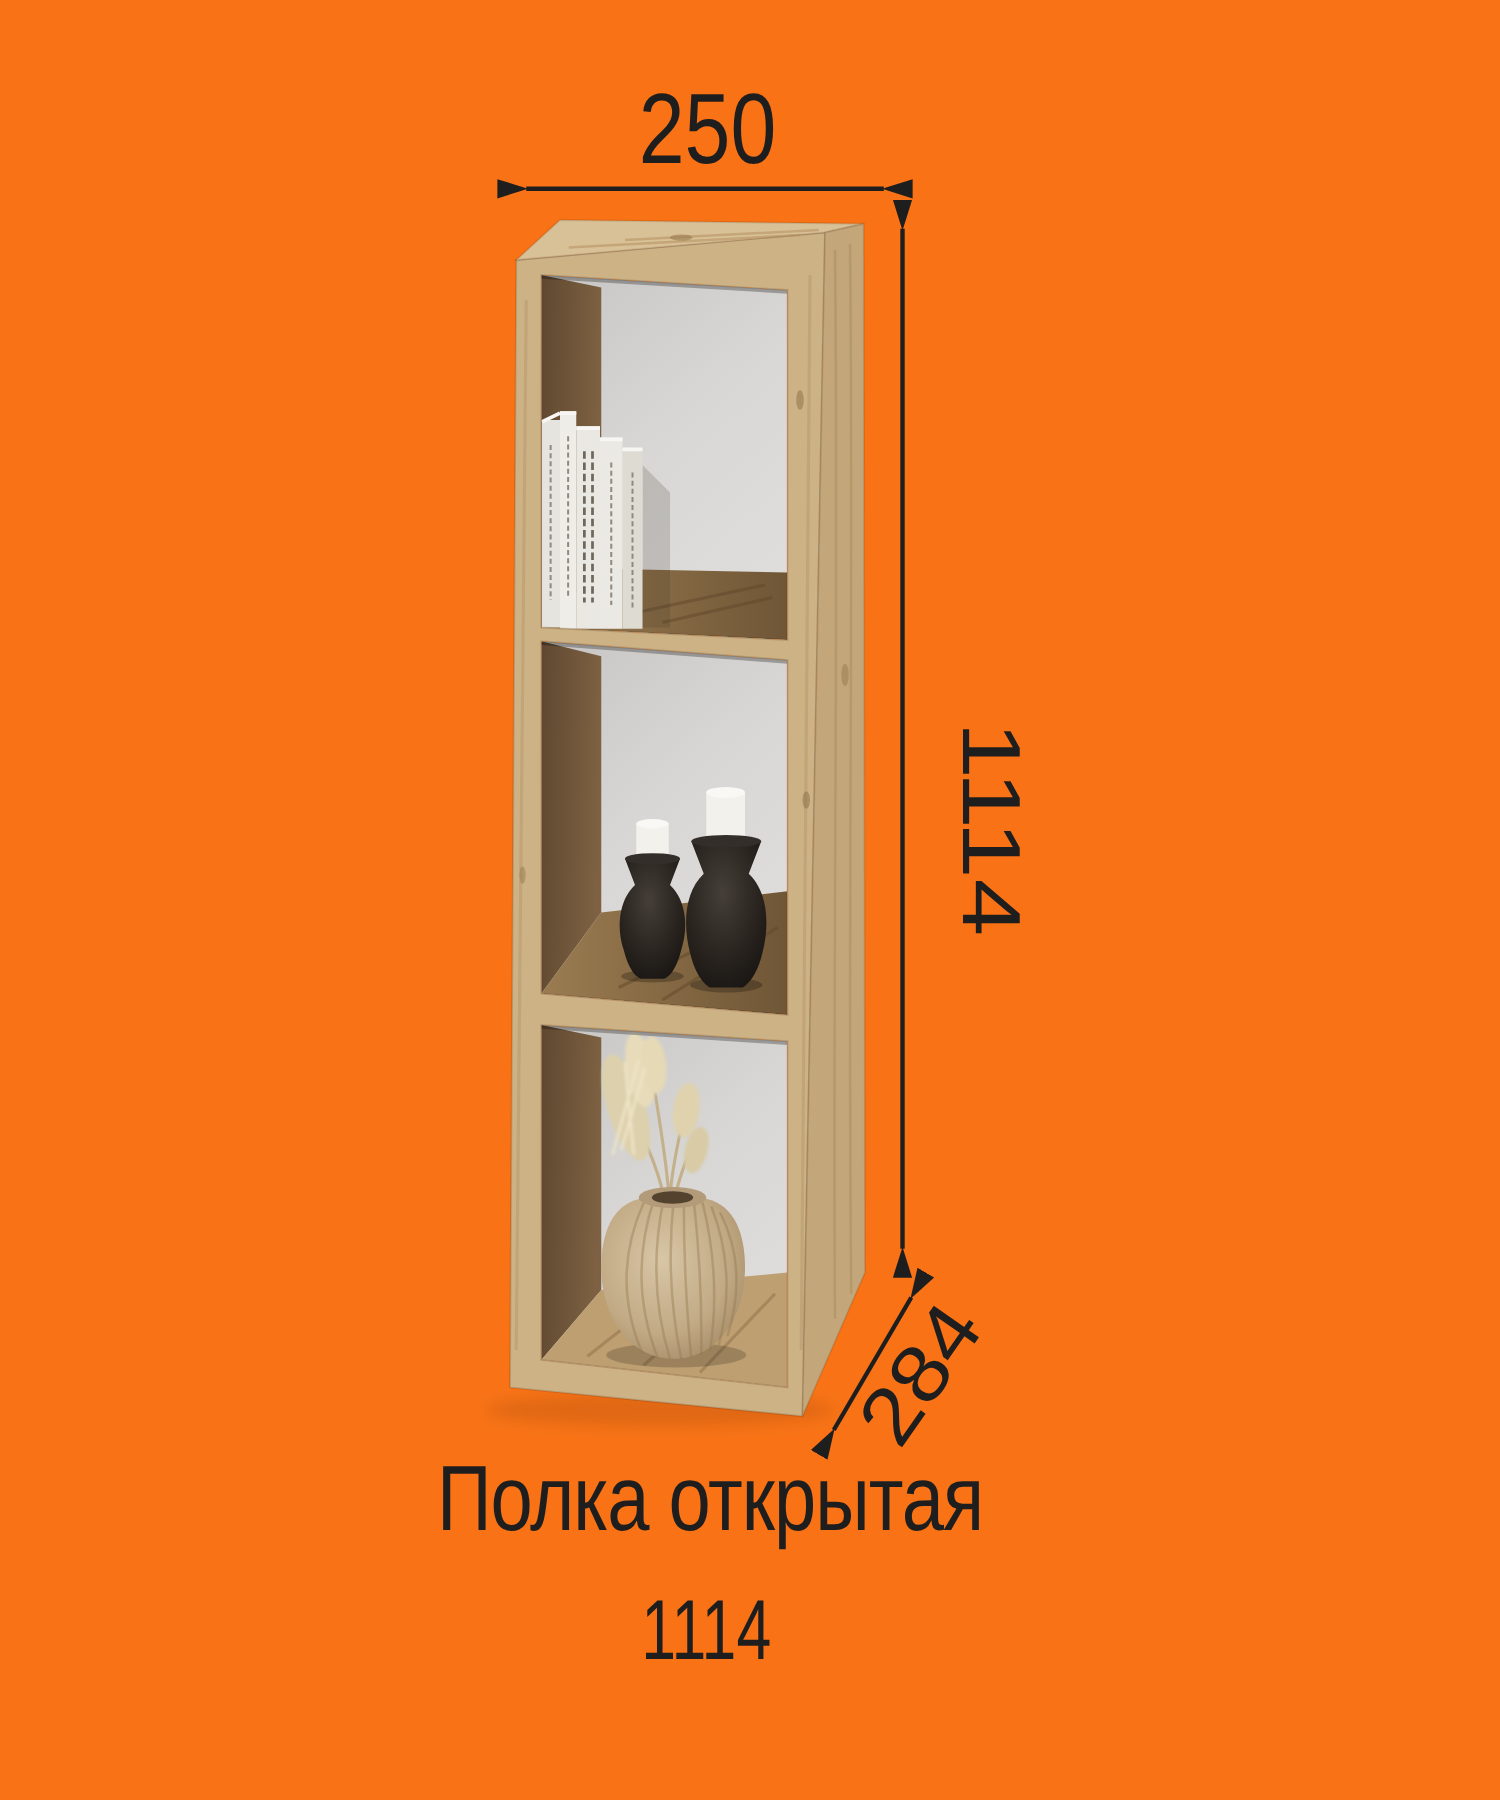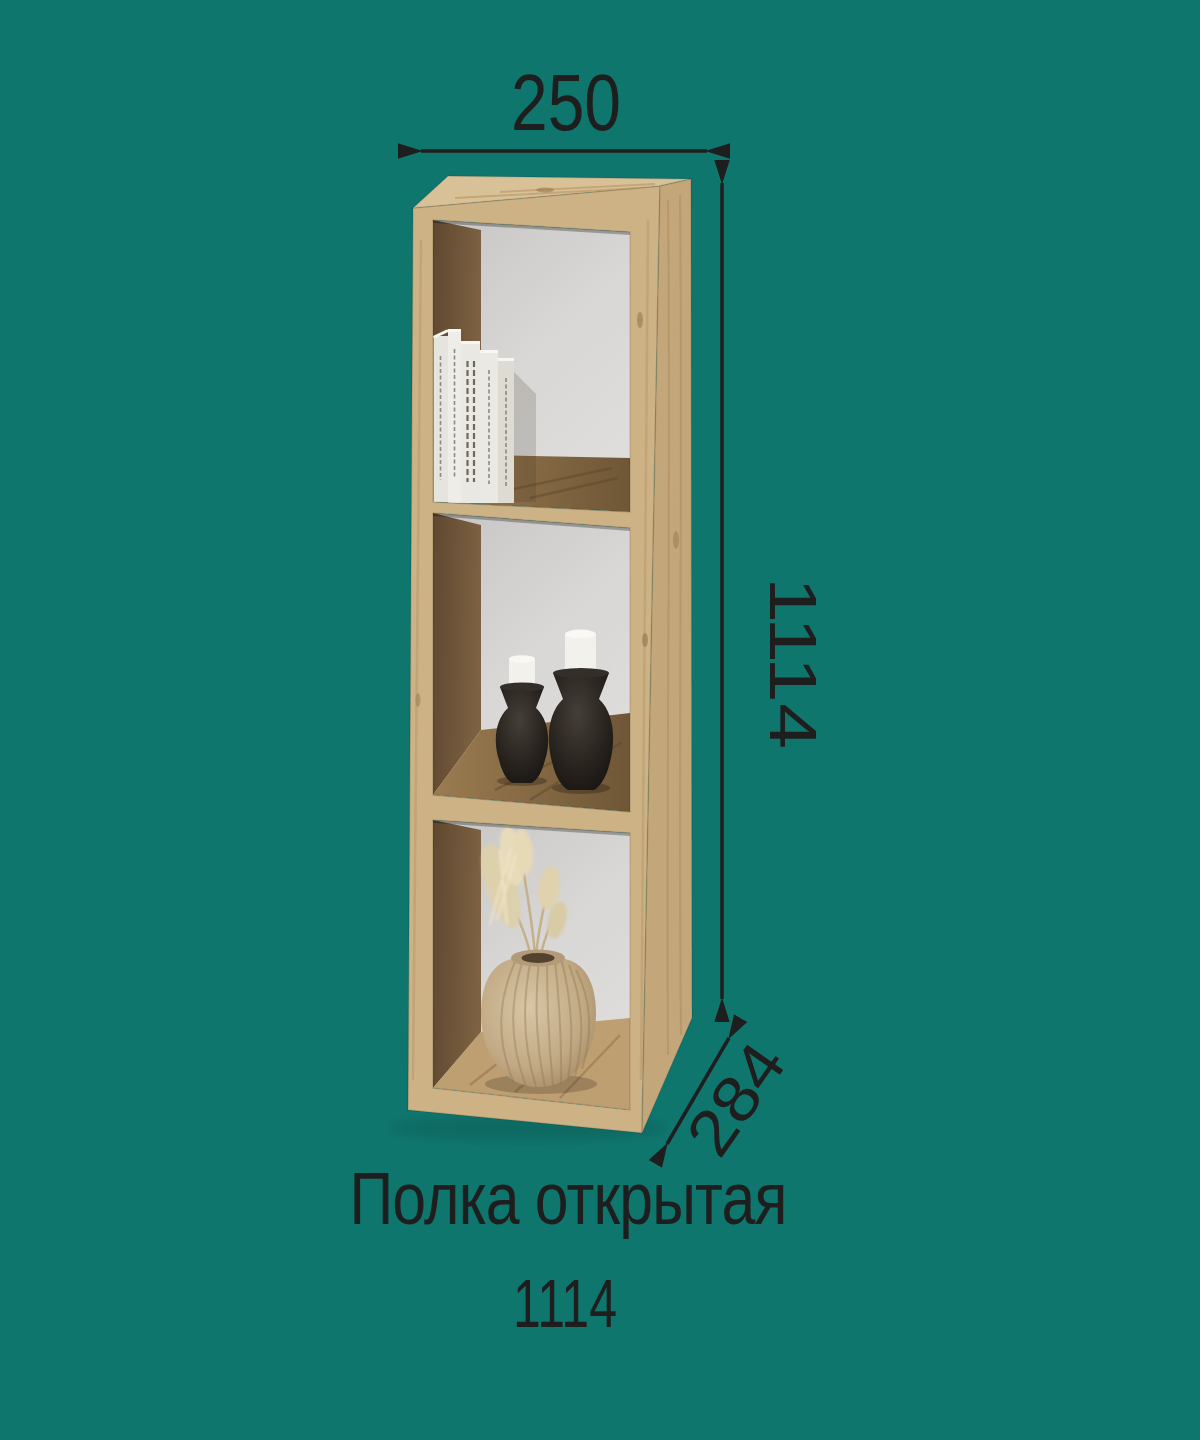--- a/index.html
+++ b/index.html
@@ -1,17 +1,17 @@
 <!DOCTYPE html>
 <html><head>
 <meta charset="utf-8">
 <style>
   html, body { margin: 0; padding: 0; background: #ffffff; }
   body { width: 1200px; height: 1440px; overflow: hidden; }
-  .stage { position: relative; width: 1200px; height: 1440px; background: #0f766e; }
+  .stage { position: relative; width: 1200px; height: 1440px; background: #f97316; }
   svg { display: block; }
   text {
     font-family: "Liberation Sans", "DejaVu Sans", sans-serif;
     fill: #1e1e1e;
   }
   .dim-label { font-weight: 400; }
   .caption-title { font-weight: 400; letter-spacing: -1px; }
   .caption-code { font-weight: 400; }
 </style>
 </head>

